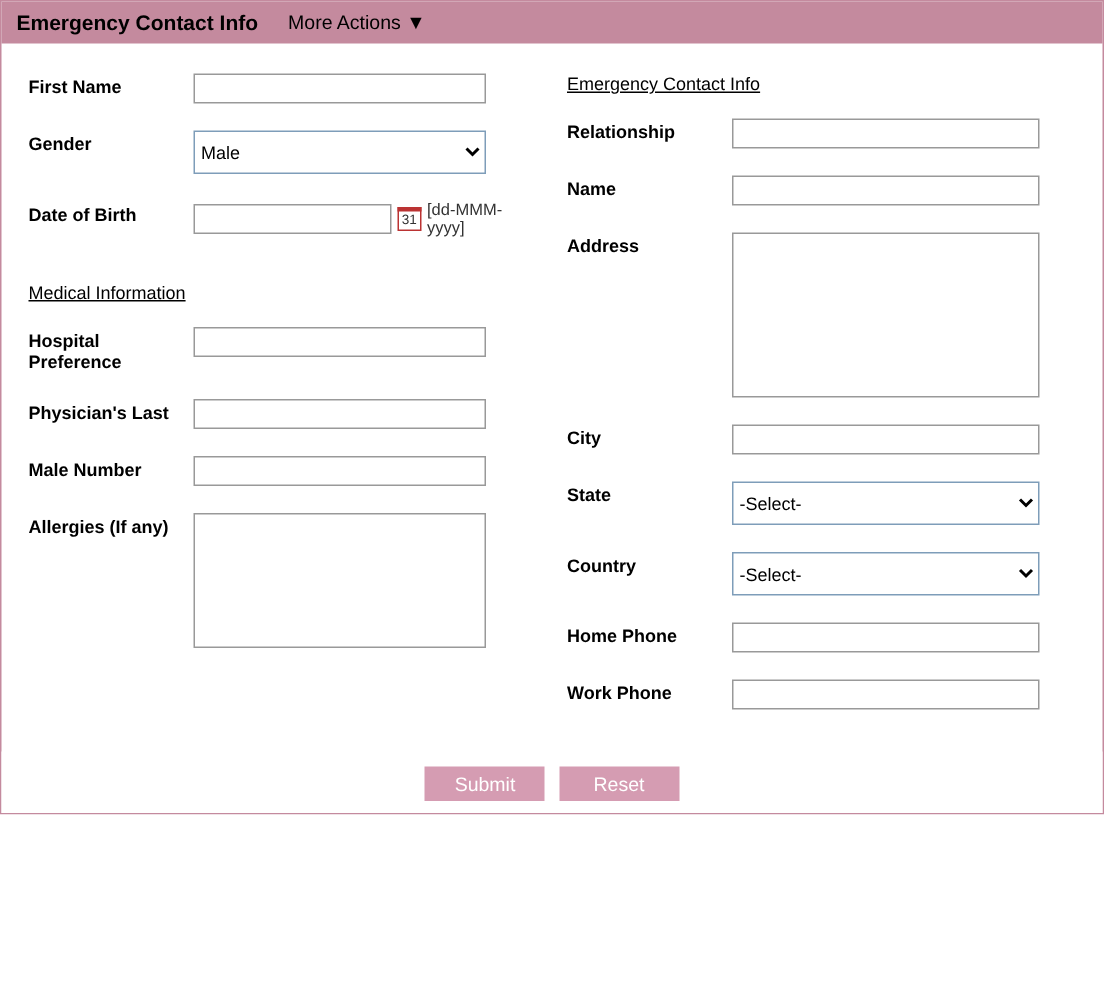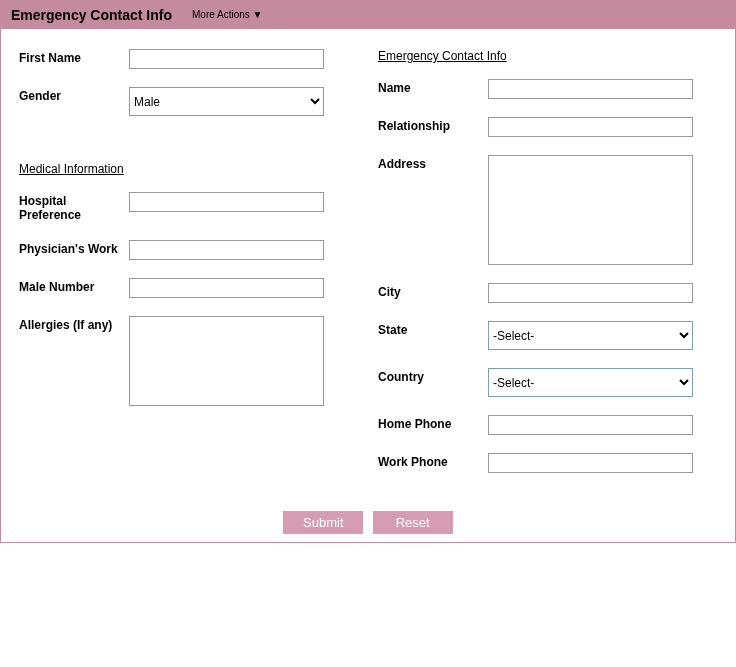--- a/index.html
+++ b/index.html
@@ -22,21 +22,21 @@
     color: #000;
     display: flex;
     align-items: center;
   }
   .header-title {
     font-weight: bold;
     font-size: 14px;
     margin-right: 20px;
   }
   .more-actions {
-    font-size: 10px;
+    font-size: 13px;
     color: #000;
     cursor: pointer;
   }
   .form-body {
     padding: 20px 18px 10px 18px;
     display: flex;
     gap: 20px;
   }
   .col {
     flex: 1;
@@ -157,34 +157,42 @@
 
       <div class="row">
         <div class="label">Gender</div>
         <div class="field">
           <select class="sel">
             <option>Male</option>
           </select>
         </div>
       </div>
 
-
-      <div class="section-heading" style="margin-top:46px;">Medical Information</div>
+      <div class="row">
+        <div class="label">Date of Birth</div>
+        <div class="field">
+          <input class="date-input" type="text" value="" style="">
+          <span class="cal-icon">31</span>
+          <span class="date-hint">[dd-MMM-yyyy]</span>
+        </div>
+      </div>
+
+      <div class="section-heading" style="margin-top:30px;">Medical Information</div>
 
       <div class="row">
         <div class="label">Hospital Preference</div>
         <div class="field">
             <input class="txt" type="text" value="" style="">
           </div>
       </div>
 
 
 
       <div class="row">
-        <div class="label">Physician's Work</div>
+        <div class="label">Physician's Last</div>
         <div class="field">
             <input class="txt" type="text" value="" style="">
           </div>
       </div>
 
       <div class="row">
         <div class="label">Male Number</div>
         <div class="field">
             <input class="txt" type="text" value="" style="">
           </div>
@@ -197,28 +205,28 @@
           </div>
       </div>
 
     </div>
 
     <div class="col">
 
       <div class="section-heading" style="margin-top:0;">Emergency Contact Info</div>
 
       <div class="row">
+        <div class="label">Relationship</div>
+        <div class="field">
+            <input class="txt right-input" type="text" value="" style="">
+          </div>
+      </div>
+
+      <div class="row">
         <div class="label">Name</div>
-        <div class="field">
-            <input class="txt right-input" type="text" value="" style="">
-          </div>
-      </div>
-
-      <div class="row">
-        <div class="label">Relationship</div>
         <div class="field">
             <input class="txt right-input" type="text" value="" style="">
           </div>
       </div>
 
       <div class="row">
         <div class="label">Address</div>
         <div class="field">
             <textarea class="txtarea txtarea-tall" style="width: 205px;"></textarea>
           </div>

